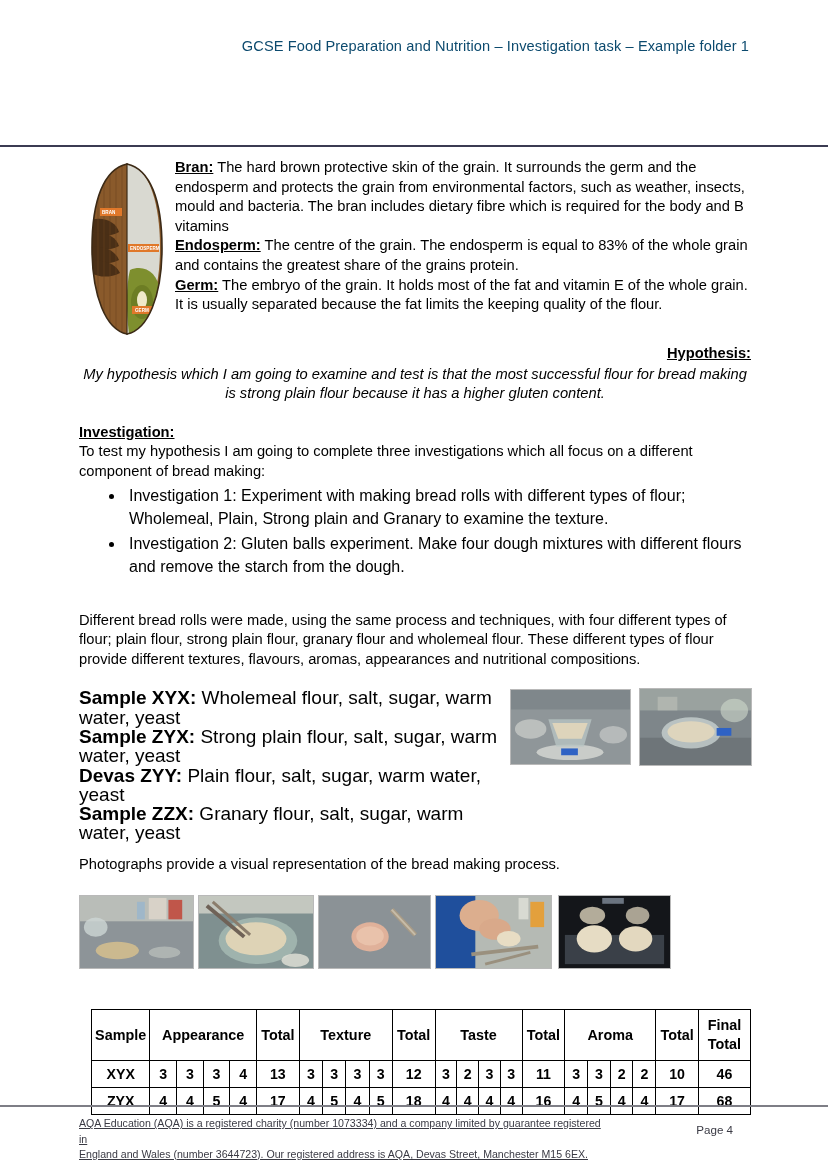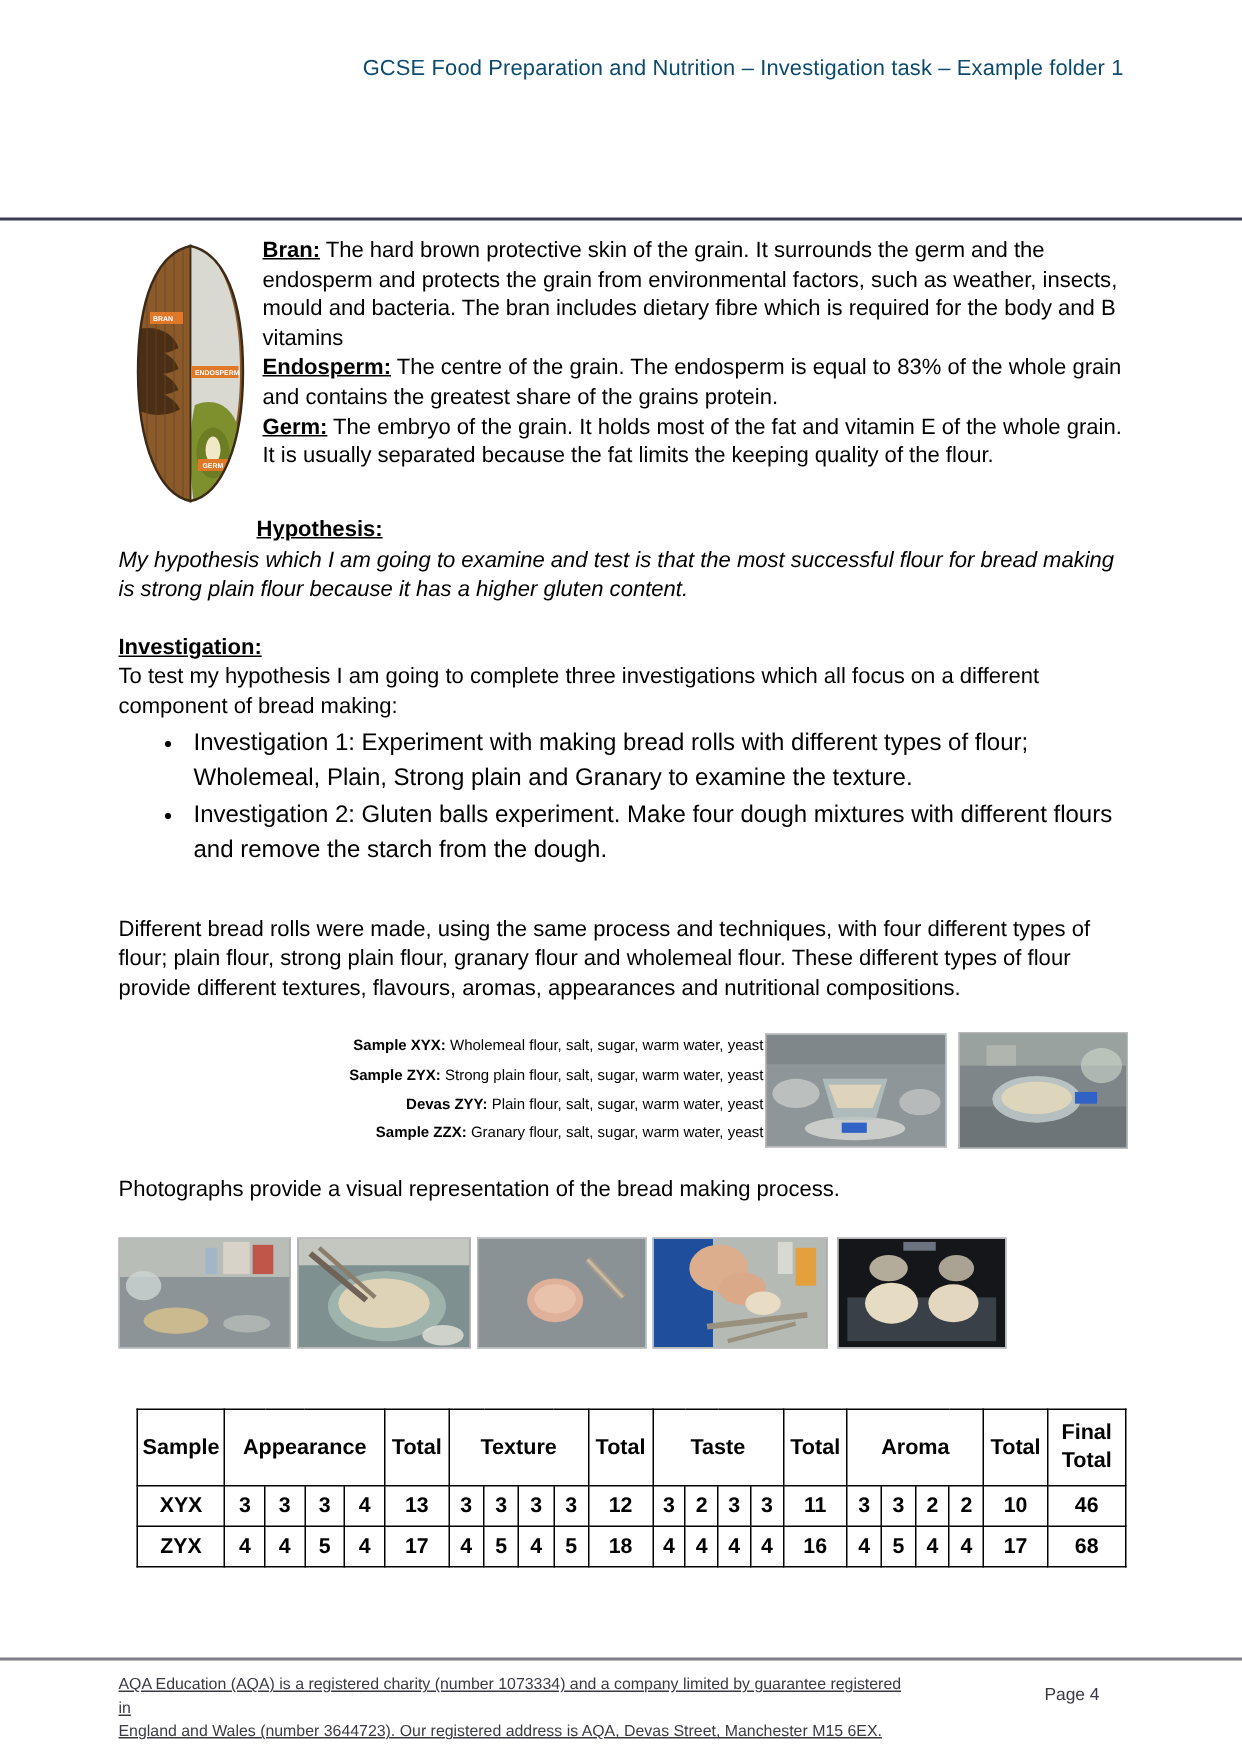--- a/index.html
+++ b/index.html
@@ -78,26 +78,28 @@
 
   
   .grain-svg { display: block; width: 82px; height: 178px; }
 
   .hypothesis-head {
     margin-left: 92px;
     margin-top: 6px;
     font-weight: bold;
     font-size: 14.7px;
     line-height: 19.6px;
+    text-align: right;
   }
   .hypothesis-body {
     margin-top: 1px;
     font-style: italic;
     font-size: 14.7px;
     line-height: 19.6px;
+    text-align: center;
   }
 
   .blockgap { height: 19px; }
   .blockgap-sm { height: 12px; }
 
   .bullets {
     margin: 2px 0 0 0;
     padding-left: 46px;
     list-style: disc;
   }
@@ -107,24 +109,23 @@
     margin-bottom: 2px;
     padding-left: 4px;
   }
 
   
   .samples-row {
     position: relative;
     min-height: 84px;
   }
   .samples-list {
-    font-size: 10px;
+    font-size: 19px;
     line-height: 19.3px;
     width: 430px;
-    text-align: right;
   }
   .photo-pair {
     position: absolute;
     top: 0;
     left: 431px;
     width: 242px;
     height: 78px;
   }
   .photo {
     border: 1px solid #b9b9b9;

